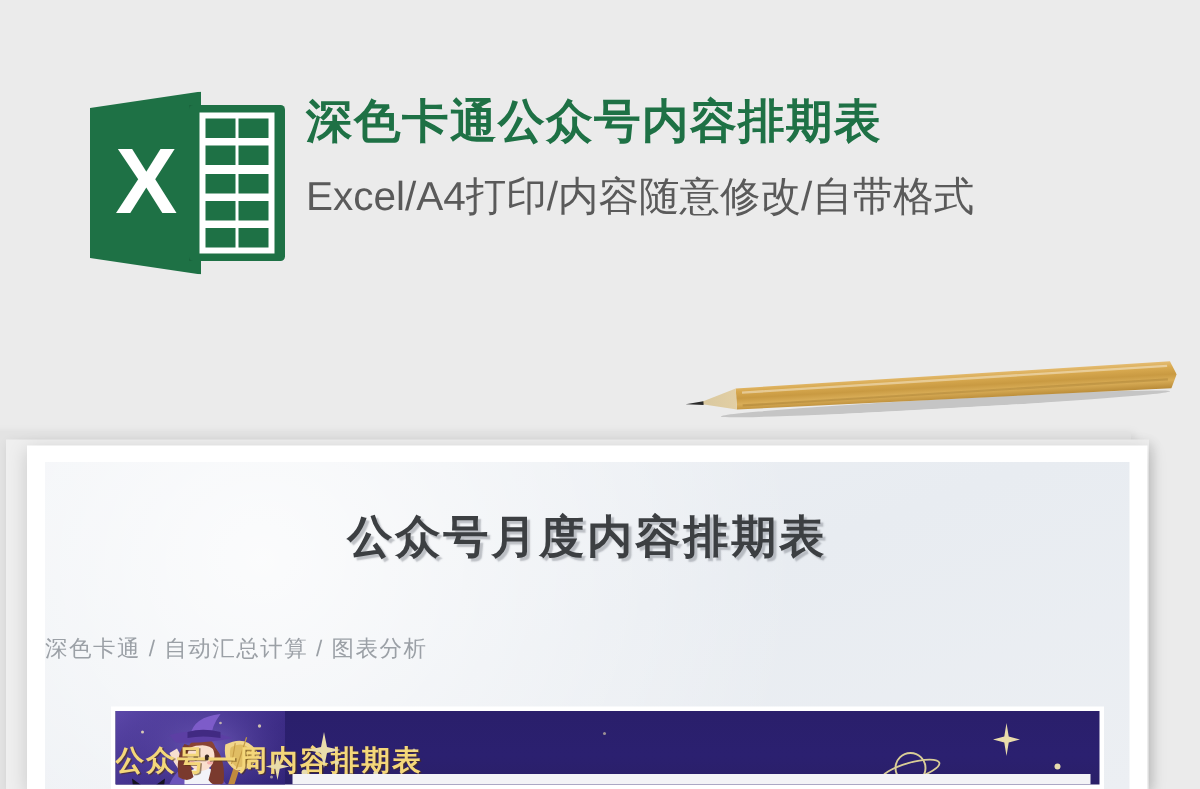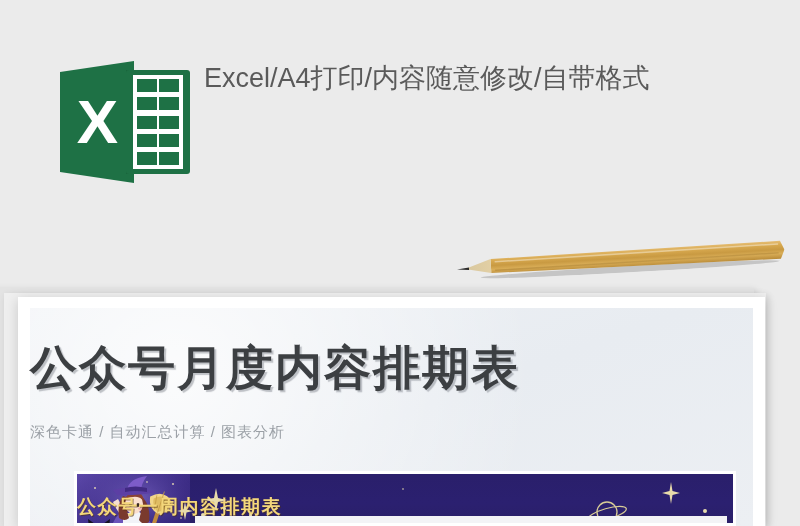--- a/index.html
+++ b/index.html
@@ -103,20 +103,21 @@
   }
   #product-title {
     color: #1e7145;
     font-size: 31px;
     font-weight: bold;
     line-height: 1.25;
     letter-spacing: 1px;
     white-space: nowrap;
   }
   #product-subtitle {
+    margin-top: 14px;
     color: #5a5a5a;
     font-size: 27px;
     font-weight: normal;
     line-height: 1.25;
     letter-spacing: 0px;
     white-space: nowrap;
   }
 
   
   #pencil {
@@ -160,28 +161,29 @@
     background:
       radial-gradient(circle at 20% 30%, rgba(255,255,255,0.8) 0%, rgba(255,255,255,0) 60%),
       linear-gradient(160deg, #eef1f5 0%, #e8ecf1 50%, #eceff3 100%);
   }
 
   
   #doc-title {
     position: absolute;
     left: 0; right: 0;
     top: 36px;
-    text-align: left;
+    text-align: center;
     color: #3c3f42;
-    font-size: 47px;
+    font-size: 30px;
     font-weight: bold;
     letter-spacing: 2px;
     line-height: 1;
     text-shadow: 2px 2px 1px rgba(120,125,132,0.45);
     white-space: nowrap;
+    font-family: Liberation Serif, serif;
   }
   #doc-subtitle {
     position: absolute;
     left: 0; right: 0;
     top: 115px;
     color: #9ba0a6;
     font-size: 15px;
     letter-spacing: 1px;
     white-space: nowrap;
   }
@@ -266,20 +268,21 @@
           </div>
           <div class="xl-srow" data-interactable="false">
             <div class="xl-cell" data-interactable="false"></div>
             <div class="xl-cell" data-interactable="false"></div>
           </div>
         </div>
       </div>
     </div>
 
     <div id="header-text" data-interactable="false">
+      <div id="product-title" data-interactable="false">深色卡通公众号内容排期表</div>
       <div id="product-subtitle" data-interactable="false">Excel/A4打印/内容随意修改/自带格式</div>
     </div>
 
   </div>
 </div>
 
 <div id="paper-back2" data-interactable="false"></div>
 <div id="paper-back1" data-interactable="false"></div>
 
 <div id="paper-main" data-interactable="false">

